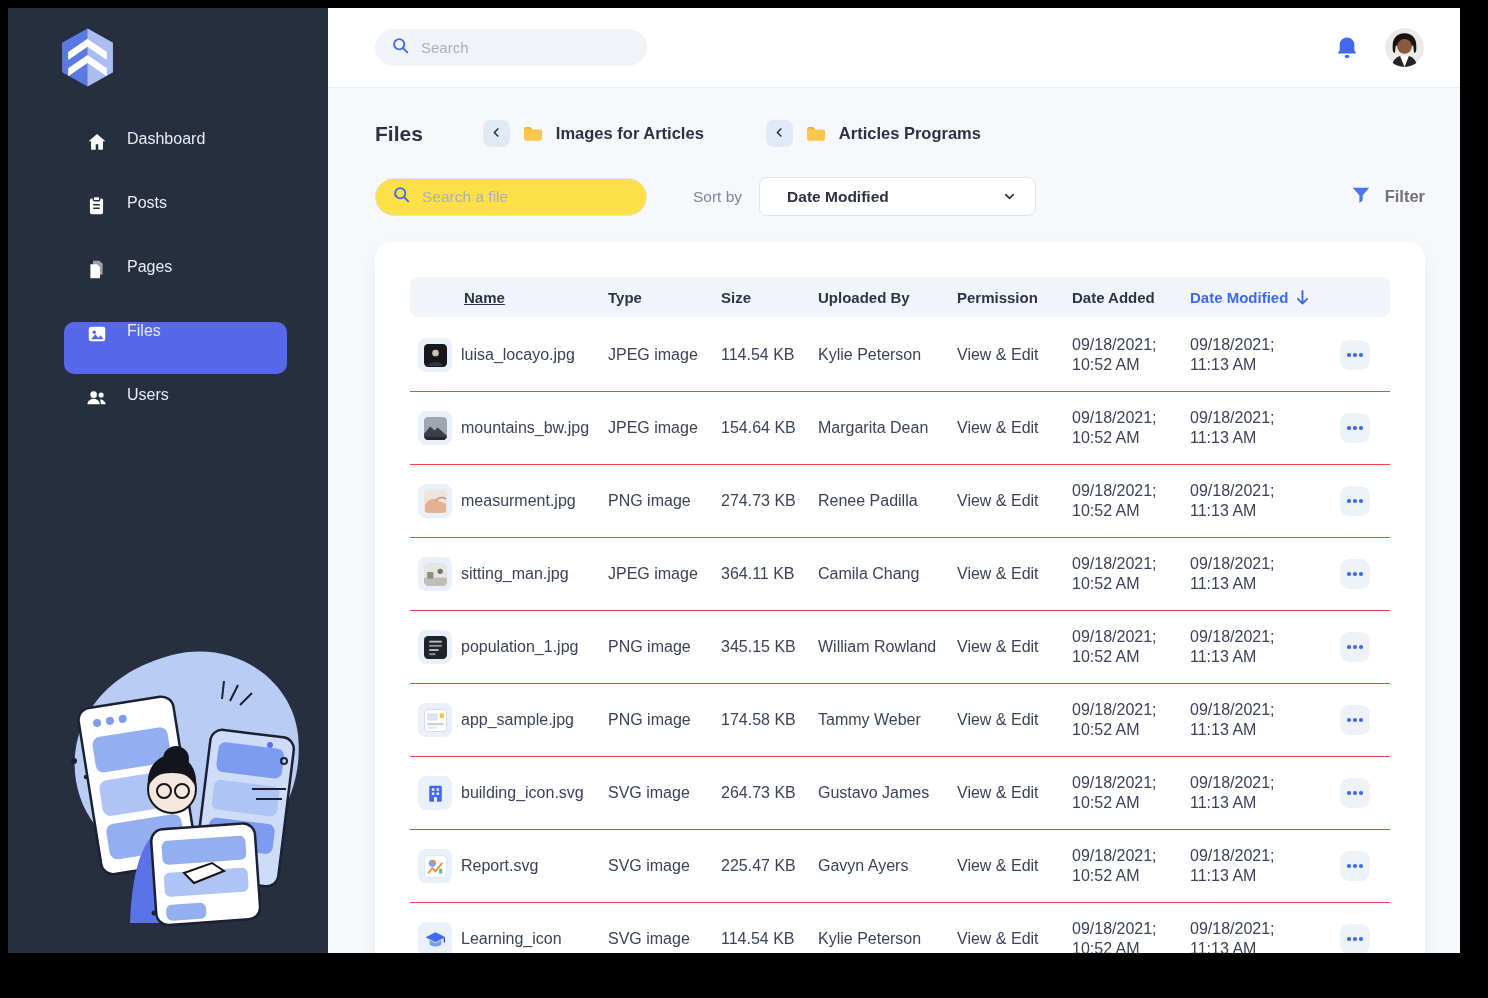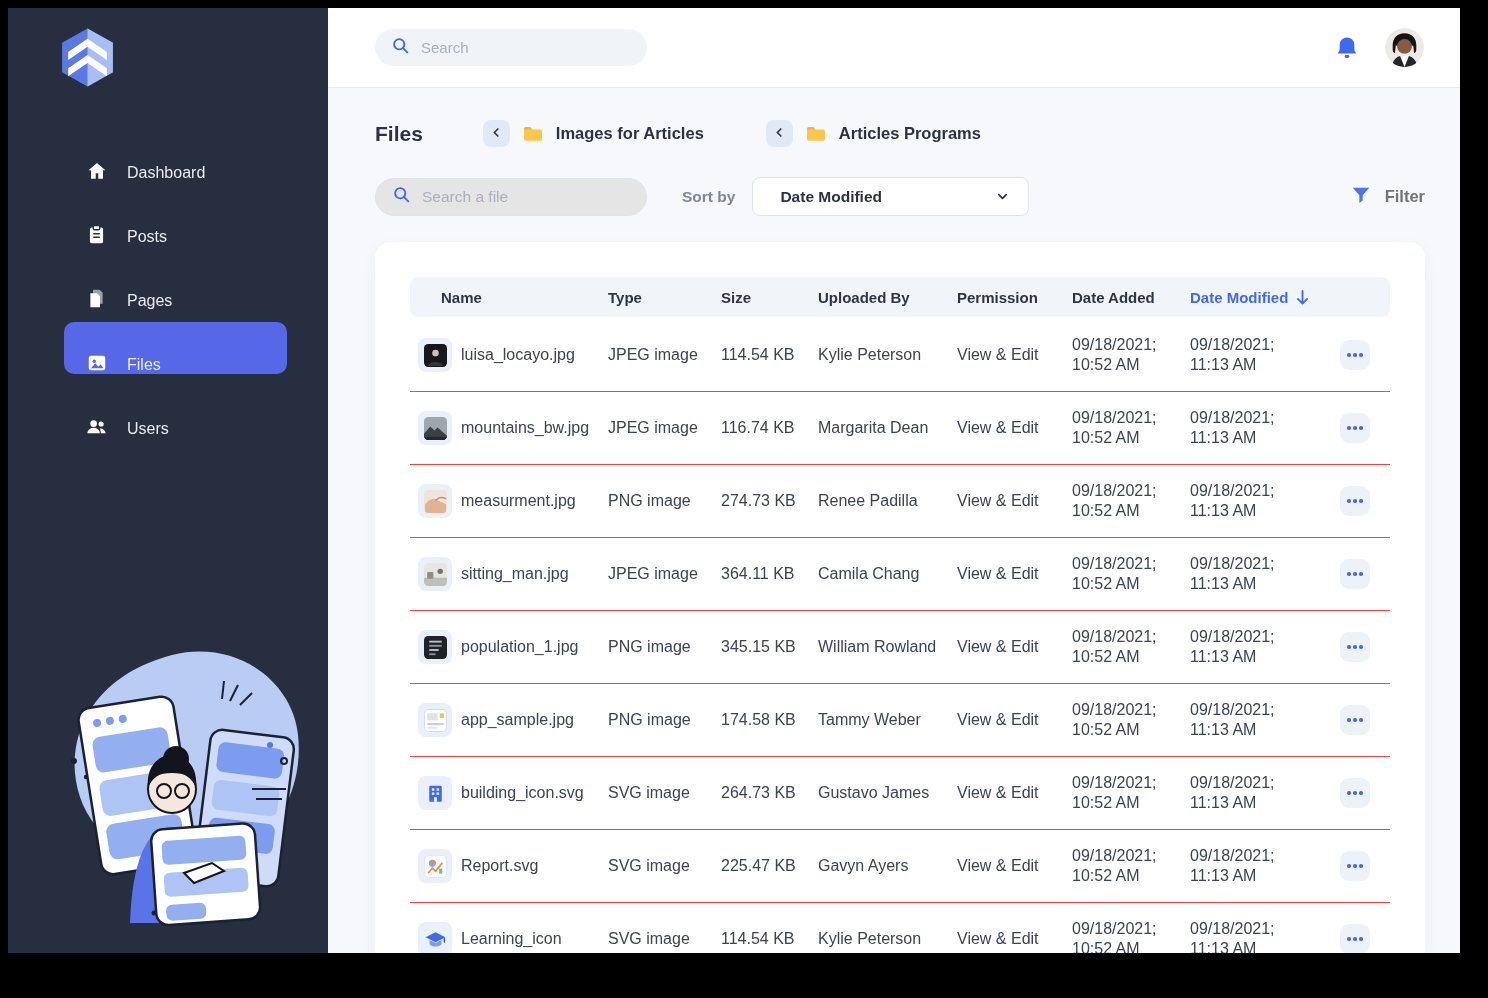--- a/index.html
+++ b/index.html
@@ -9,21 +9,21 @@
     background:#F6F8FB; display:flex; overflow:hidden; }
 
   
   .sidebar { width:320px; flex-shrink:0; background:#272E40; position:relative; overflow:hidden; }
   .brand { display:flex; gap:17px; padding:18px 0 0 49px; align-items:flex-start; }
   .brand-text { color:#F4F5F9; padding-top:5px; }
   .brand-title { font-size:17px; font-weight:bold; letter-spacing:.4px; display:inline-block;
     border-bottom:1.6px solid #E8EAF2; padding-bottom:7px; min-width:42px; }
   .brand-sub { margin-top:8px; font-size:14.5px; font-weight:bold; line-height:1.2; }
   .nav { margin-top:38px; padding:0 41px 0 56px; display:flex; flex-direction:column; gap:12px; }
-  .nav-item { height:52px; border-radius:10px; display:flex; align-items:flex-end;
+  .nav-item { height:52px; border-radius:10px; display:flex; align-items:flex-start;
     padding-left:21px; gap:19px; color:#E9EBF1; font-size:16px; cursor:pointer; --cut:#272E40; }
   .nav-item.active { background:#5668E8; --cut:#5668E8; }
   .nav-icon { width:23px; height:23px; display:flex; align-items:center; justify-content:center; }
   .illu { position:absolute; left:26px; bottom:16px; }
 
   
   .main { flex:1; display:flex; flex-direction:column; min-width:0; }
   .topbar { height:80px; background:#fff; border-bottom:1px solid #E9ECF2;
     display:flex; align-items:center; padding:0 36px 0 47px; flex-shrink:0; }
   .search-pill { width:272px; height:37px; border-radius:19px; background:#F0F3F8;
@@ -39,41 +39,41 @@
   .content { flex:1; padding:32px 35px 0 47px; overflow:hidden; }
   .breadcrumb { display:flex; align-items:center; gap:24px; }
   .bc-root { font-size:21px; font-weight:bold; color:#2D3142; }
   .crumb { display:flex; align-items:center; gap:13px;padding-left:36px; }
   .bc-back { width:27px; height:27px; border-radius:8px; background:#E2E9F6; border:none;
     display:flex; align-items:center; justify-content:center; cursor:pointer; }
   .bc-label { font-size:16.5px; font-weight:bold; color:#2D3142; }
 
   .toolbar { margin-top:30px; display:flex; align-items:center; }
   .file-search { width:272px; height:38px; border:1px solid #DFE3EA; border-radius:19px;
-    background:#e5e5e5; display:flex; align-items:center; gap:12px; padding:0 17px; }
+    background:#fde047; display:flex; align-items:center; gap:12px; padding:0 17px; }
   .file-search input { border:none; outline:none; background:transparent; font-size:15.5px;
     color:#3C4257; width:100%; font-family:inherit; }
   .file-search input::placeholder { color:#A9B0BD; }
-  .sortby-label { margin-left:35px; font-size:15.5px; color:#7E8697;font-weight:bold; }
+  .sortby-label { margin-left:46px; font-size:15.5px; color:#7E8697; }
   .sort-select { margin-left:17px; width:277px; height:39px; background:#fff;
     border:1px solid #DFE3EA; border-radius:8px; display:flex; align-items:center;
     padding:0 18px 0 27px; cursor:pointer; }
   .sort-value { font-size:15.5px; font-weight:bold; color:#2D3142; }
   .sort-select .chev { margin-left:auto; display:flex; }
   .filter-btn { margin-left:auto; background:none; border:none; display:flex; align-items:center;
     gap:13px; font-size:16.5px; font-weight:bold; color:#737373; cursor:pointer; font-family:inherit; }
 
   
   .card { margin-top:26px; background:#fff; border-radius:16px 16px 0 0;
     padding:35px 35px 0; min-height:720px; box-shadow:0 6px 18px rgba(50,70,130,.05); }
   .tgrid { display:grid; grid-template-columns:198px 113px 97px 139px 115px 118px 130px 1fr;
     align-items:center; }
   .thead { height:40px; background:#F1F4F9; border-radius:8px; font-size:15px;
     font-weight:bold; color:#2D3448; }
-  .th:first-child { padding-left:31px; }
+  .th:first-child { padding-left:54px;text-decoration:underline; }
   .th.sorted { color:#4069F0; display:flex; align-items:center; gap:8px; }
   .trow { height:73px; border-bottom:1px solid #ef4444; font-size:16px; color:#3C4257; }
   .rows { margin-top:2px; }
   .name-cell { position:relative; padding-left:51px; }
   .thumb { position:absolute; left:8px; top:50%; transform:translateY(-50%);
     width:34px; height:34px; border-radius:8px; background:#EAF0FA;
     display:flex; align-items:center; justify-content:center; }
   .date-cell span { display:block; line-height:1.28; }
   .actions-cell { display:flex; justify-content:center; }
   .dots-btn { width:30px; height:30px; border-radius:9px; background:#EDF1F8; border:none;
@@ -350,21 +350,21 @@
                     <g clip-path="url(#c2)">
                       <rect width="22" height="22" fill="#9FA6AD"></rect>
                       <path d="M0 16l6-7 4 4 3-3 9 8v4H0z" fill="#3B4046"></path>
                       <rect y="19" width="22" height="3" fill="#24272B"></rect>
                     </g>
                   </svg>
                 </span>
          <span>mountains_bw.jpg</span>
        </div>
        <div>JPEG image</div>
-       <div>116.74 KB</div>
+       <div>154.64 KB</div>
        <div>Margarita Dean</div>
        <div>View &amp; Edit</div>
        <div class="date-cell">
                 <span>09/18/2021;</span>
                 <span>10:52 AM</span>
               </div>
        <div class="date-cell">
                 <span>09/18/2021;</span>
                 <span>11:13 AM</span>
               </div>

